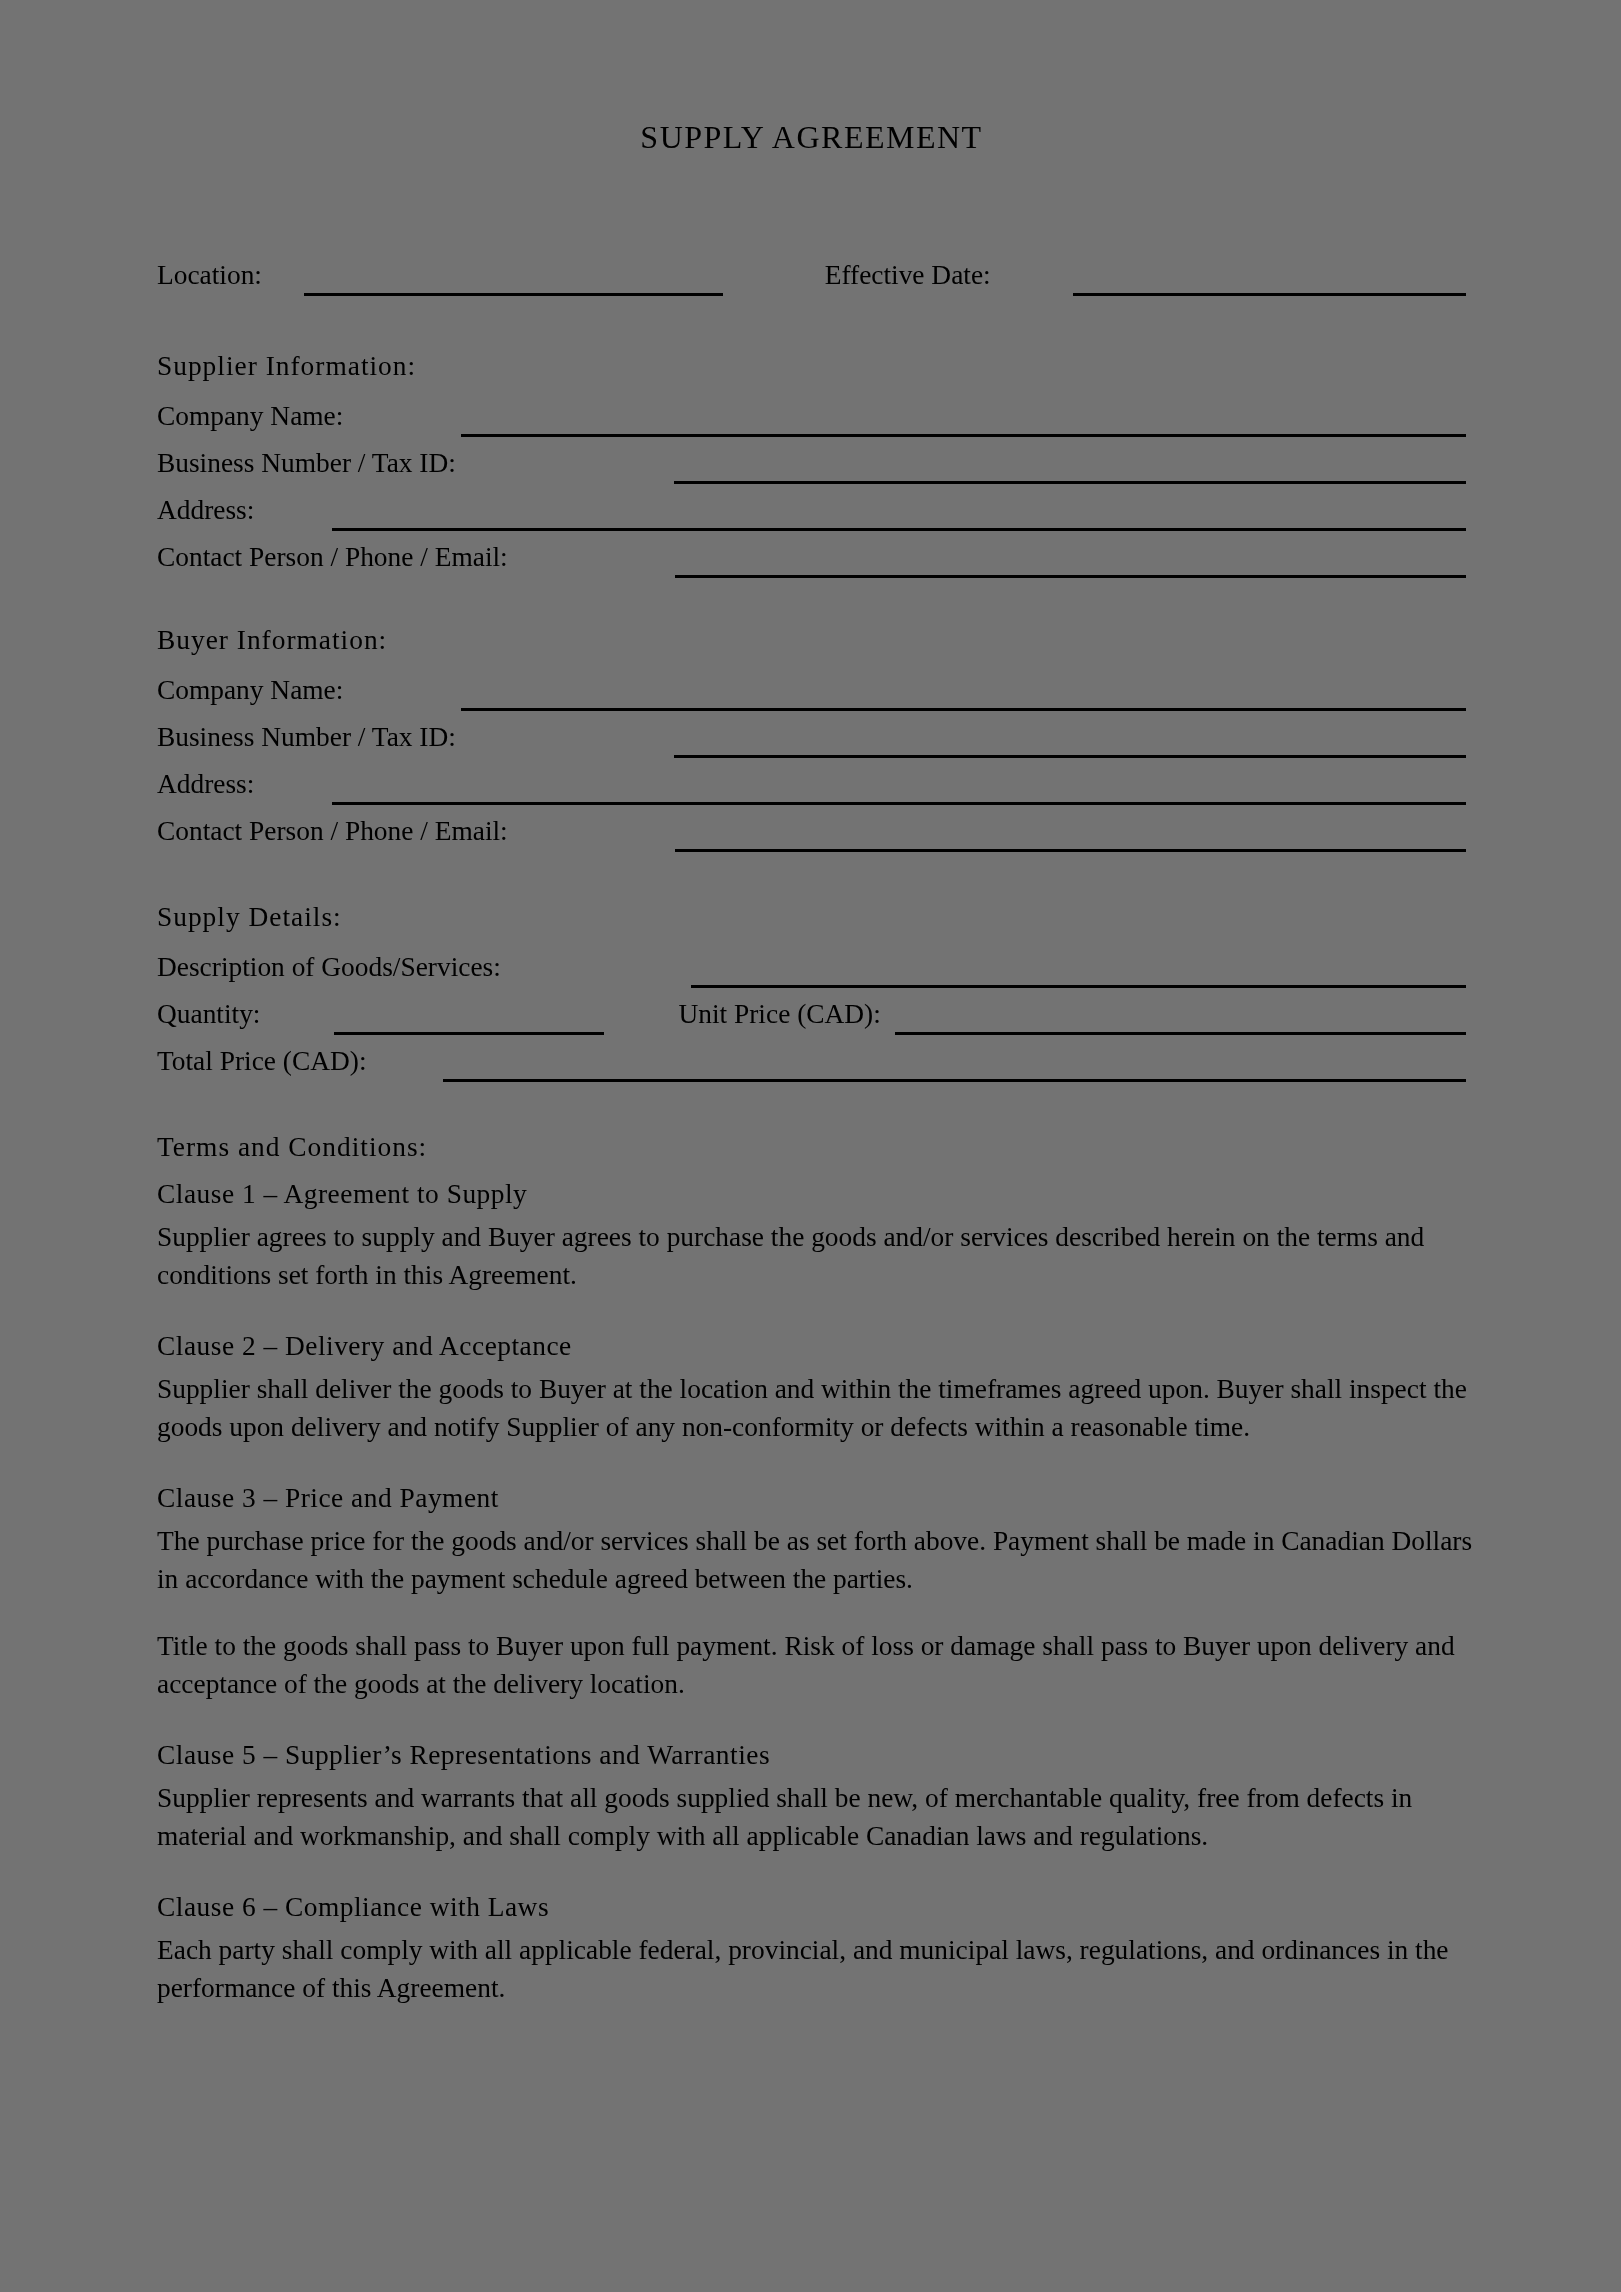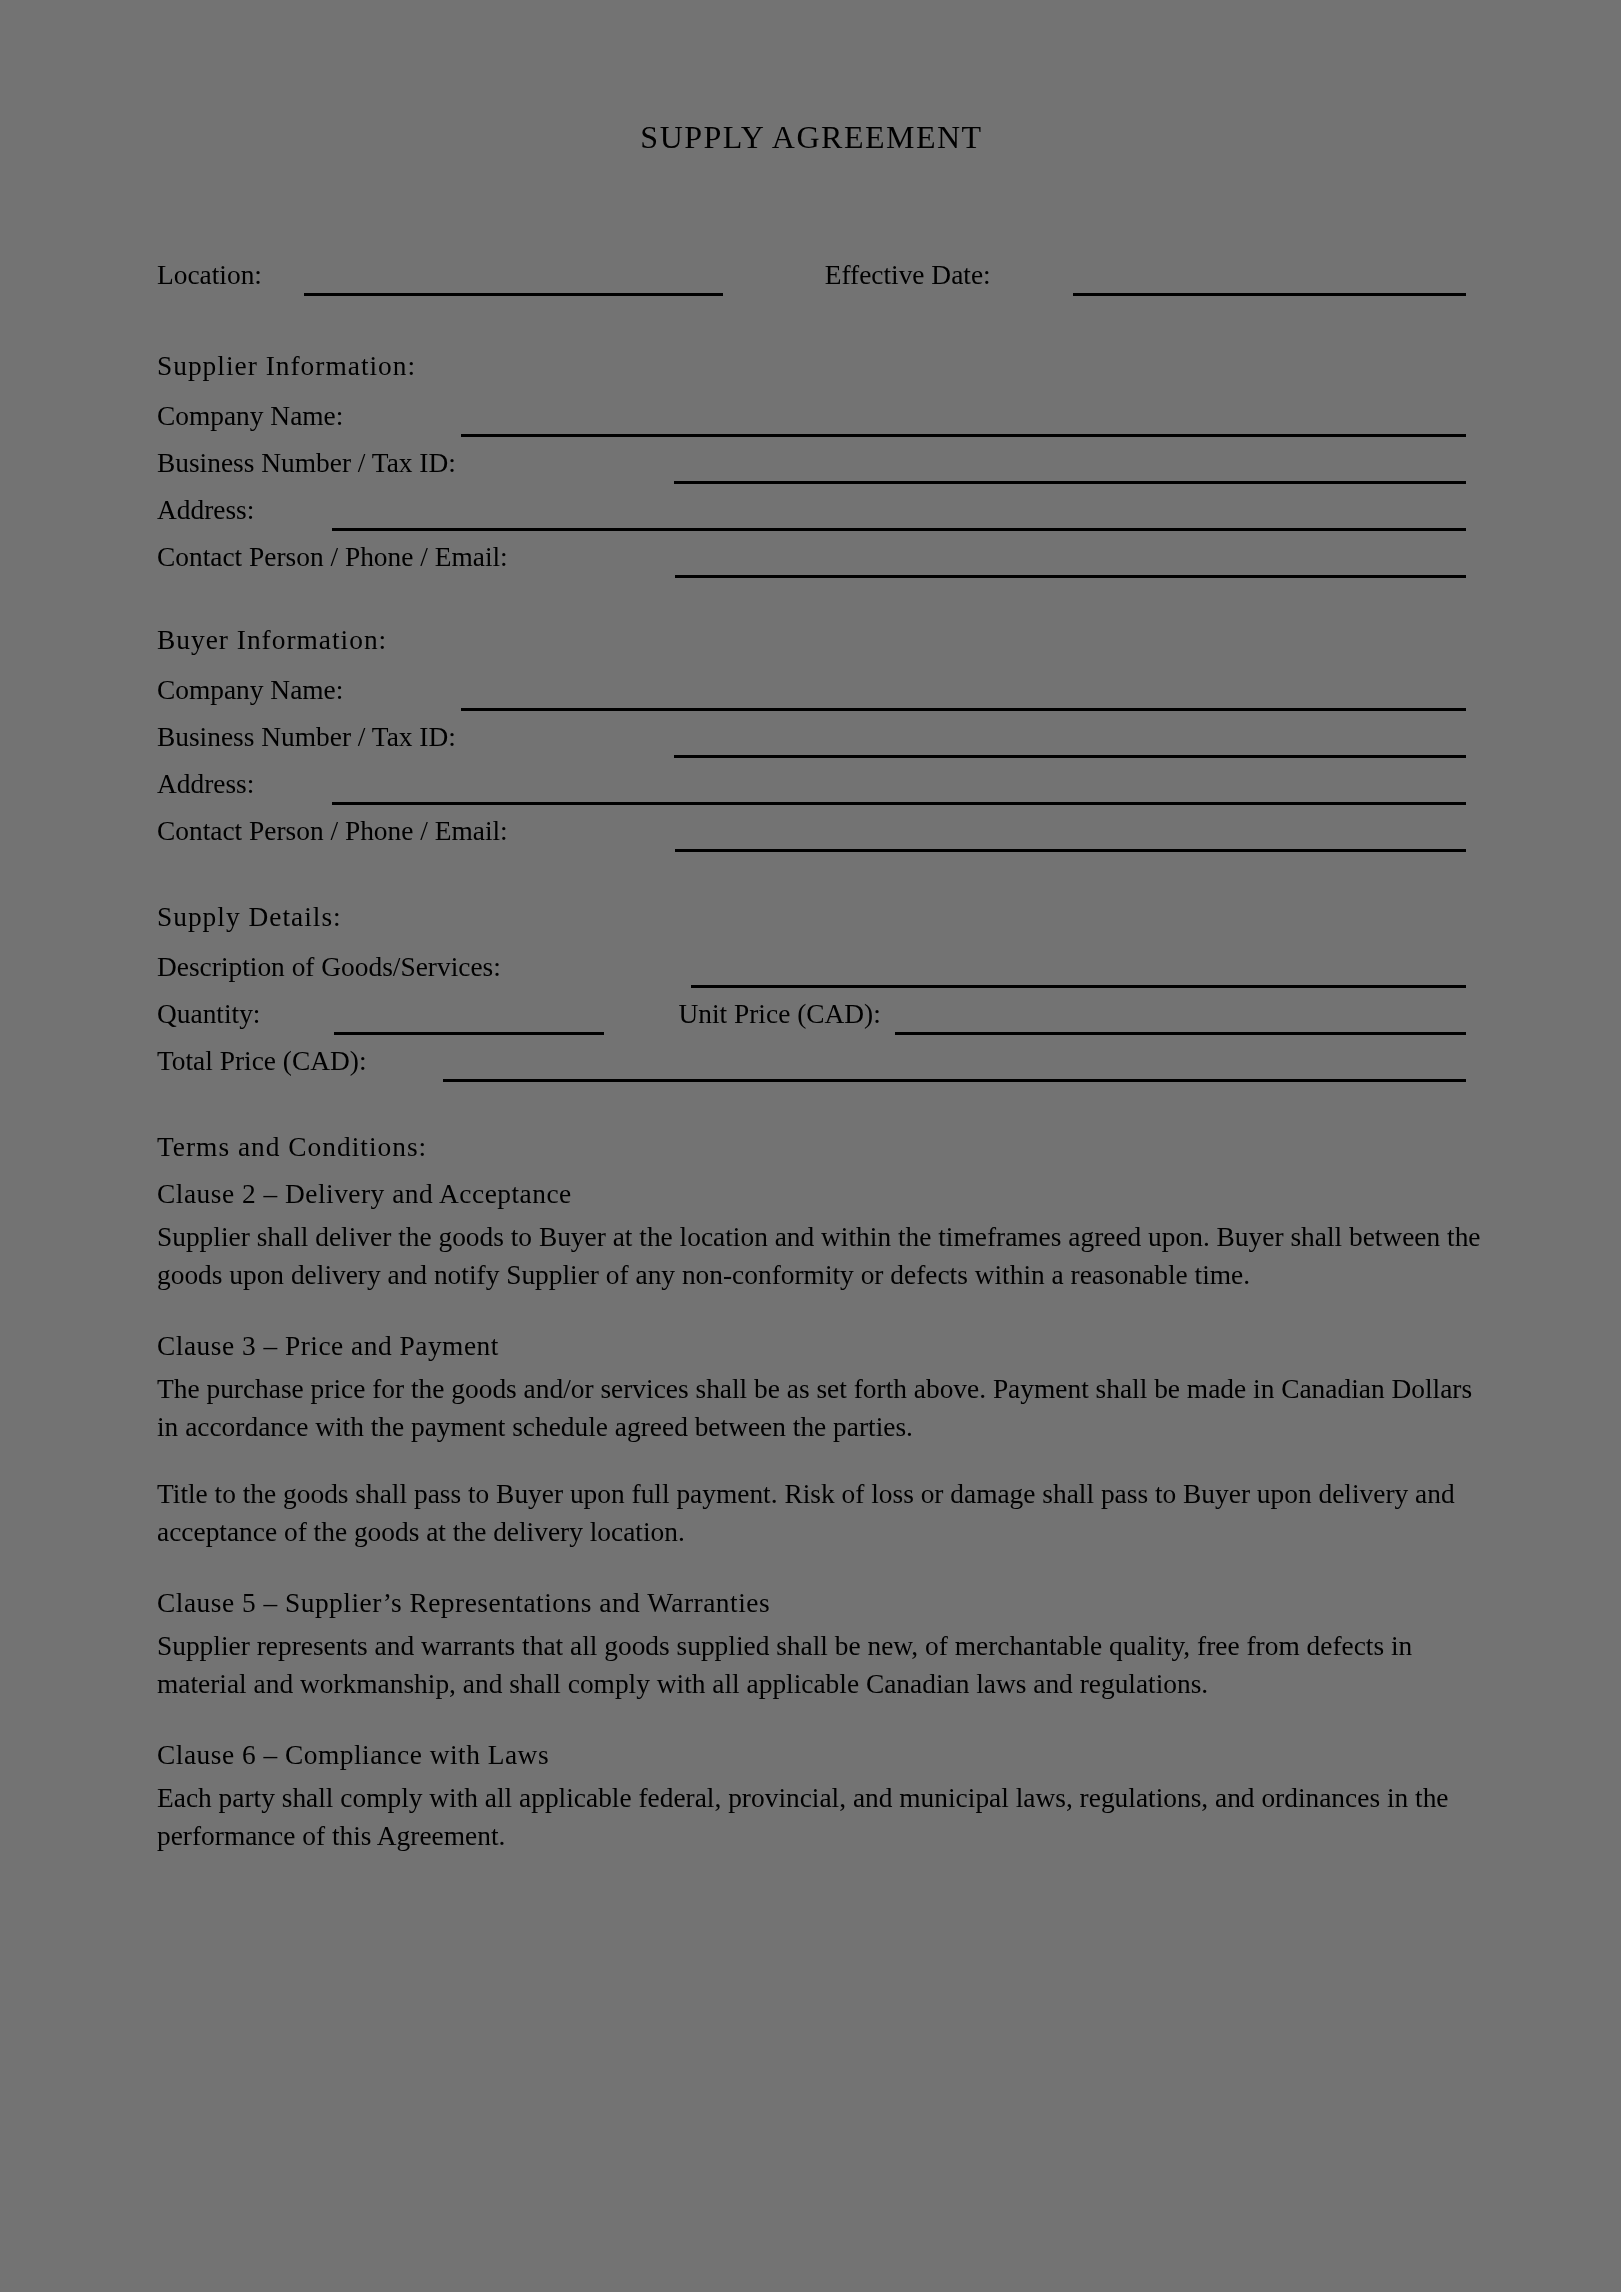--- a/index.html
+++ b/index.html
@@ -120,24 +120,29 @@
     </div>
     <div class="frow">
       <span class="lbl">Total Price (CAD):</span>
       <span class="uline flex1 g78"></span>
     </div>
   </div>
 
   <div class="sec-terms">
     <div class="shead">Terms and Conditions:</div>
 
+    <div class="clause">
+      <div class="clause-head">Clause 1 – Agreement to Supply</div>
+      <div class="body-line">Supplier agrees to supply and Buyer agrees to purchase the goods and/or services described herein on the terms and</div>
+      <div class="body-line">conditions set forth in this Agreement.</div>
+    </div>
 
     <div class="clause">
       <div class="clause-head">Clause 2 – Delivery and Acceptance</div>
-      <div class="body-line">Supplier shall deliver the goods to Buyer at the location and within the timeframes agreed upon. Buyer shall between the</div>
+      <div class="body-line">Supplier shall deliver the goods to Buyer at the location and within the timeframes agreed upon. Buyer shall inspect the</div>
       <div class="body-line">goods upon delivery and notify Supplier of any non-conformity or defects within a reasonable time.</div>
     </div>
 
     <div class="clause">
       <div class="clause-head">Clause 3 – Price and Payment</div>
       <div class="body-line">The purchase price for the goods and/or services shall be as set forth above. Payment shall be made in Canadian Dollars</div>
       <div class="body-line">in accordance with the payment schedule agreed between the parties.</div>
     </div>
 
     <div class="clause">

